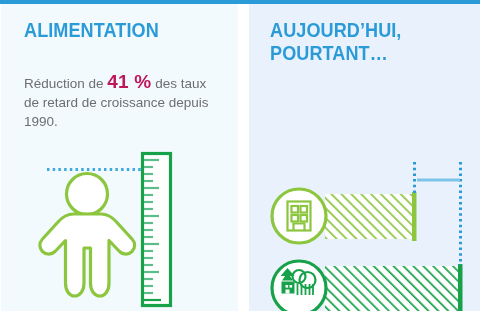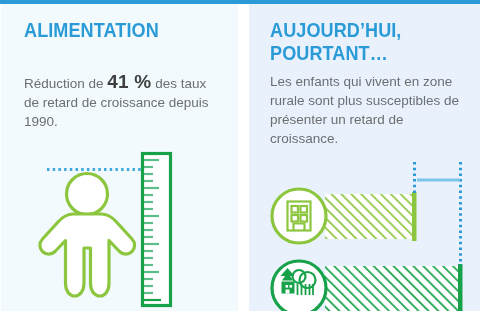--- a/index.html
+++ b/index.html
@@ -68,21 +68,21 @@
     font-size: 13.5px;
     line-height: 19px;
     color: #6d6e71;
   }
   .body-left  { left: 23px; top: 68px; width: 200px; }
   .body-right { left: 21px; top: 68px; width: 200px; }
 
   .stat-number {
     font-size: 19px;
     font-weight: bold;
-    color: #404040;
+    color: #be185d;
     letter-spacing: 0.2px;
   }
 
   
   .fig-left {
     position: absolute;
     left: 0; top: 140px;
     width: 237px; height: 171px;
   }
 
@@ -175,21 +175,20 @@
         </g>
       </svg>
     </div>
   </div>
 
   <div class="panel panel-right">
 
     <div class="heading heading-right">AUJOURD’HUI,
 POURTANT…</div>
 
-    <div class="body-copy body-right">Les enfants qui vivent en zone rurale sont plus susceptibles de présenter un retard de croissance.</div>
 
     <div class="fig-right">
       <svg width="243" height="307" viewBox="0 0 243 307" xmlns="http://www.w3.org/2000/svg">
         <defs>
           <pattern id="hatch-light" width="7" height="7" patternUnits="userSpaceOnUse" patternTransform="rotate(-45)">
             <rect width="7" height="7" fill="#ffffff"></rect>
             <line x1="0" y1="0" x2="0" y2="7" stroke="#8cc63f" stroke-width="3.4"></line>
           </pattern>
           <pattern id="hatch-dark" width="7" height="7" patternUnits="userSpaceOnUse" patternTransform="rotate(-45)">
             <rect width="7" height="7" fill="#ffffff"></rect>

